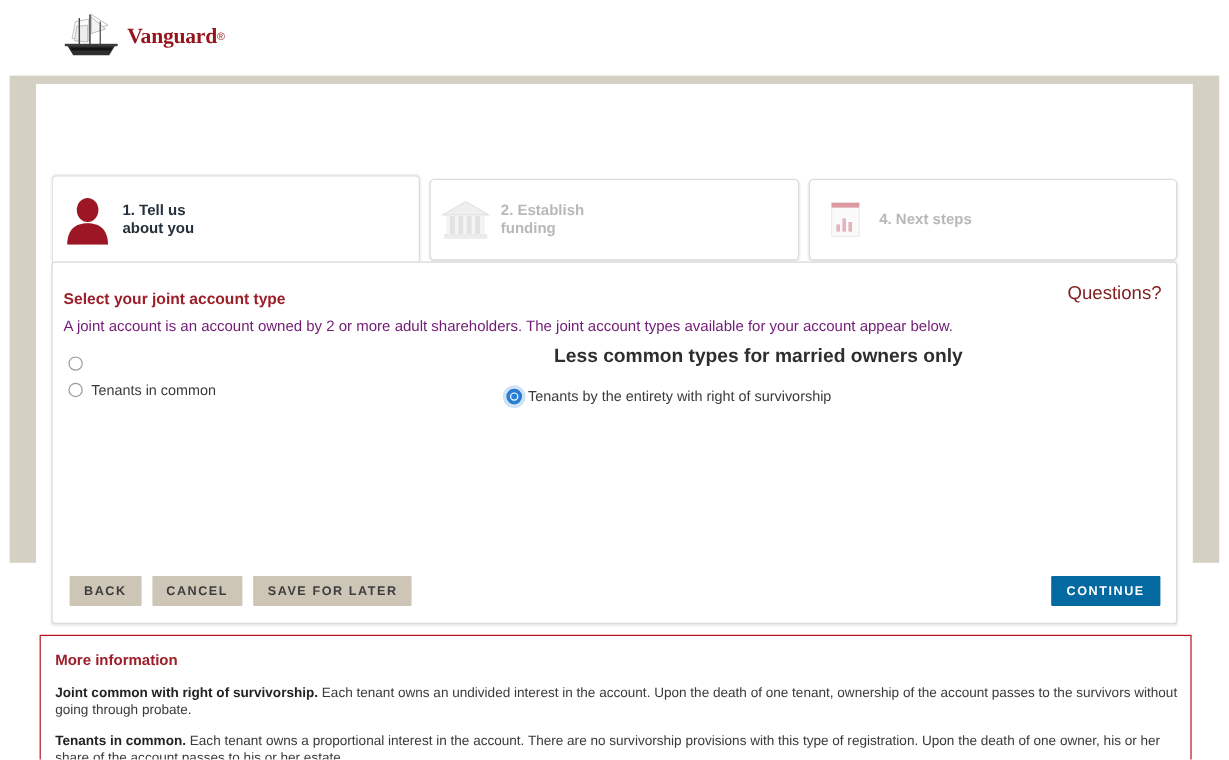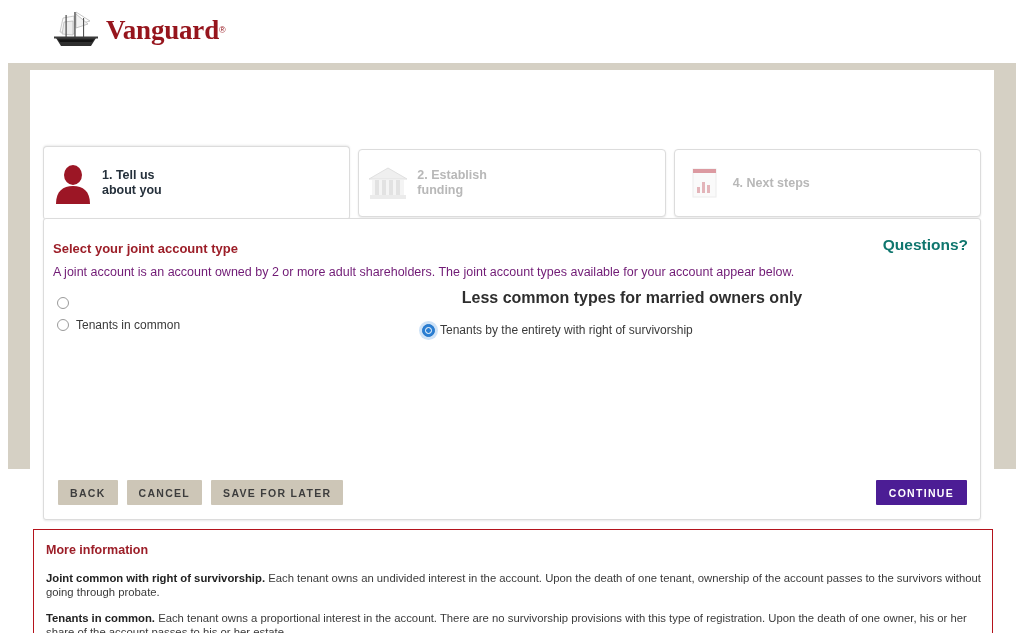--- a/index.html
+++ b/index.html
@@ -19,21 +19,21 @@
     position: relative;
   }
   .logo-wrap {
     position: absolute;
     left: 50px; top: 8px;
     display: flex; align-items: center;
   }
   .ship-icon { width: 52px; height: 44px; display: block; }
   .logo-text {
     font-family: "Liberation Serif", serif;
-    font-size: 27px;
+    font-size: 18px;
     font-weight: bold;
     color: #96151d;
     letter-spacing: -0.2px;
     margin-left: 4px;
   }
   .logo-reg {
     font-size: 9px;
     vertical-align: super;
     color: #96151d;
   }
@@ -110,22 +110,21 @@
     position: absolute;
     left: 9px; top: 22px;
     font-size: 13px;
     font-weight: bold;
     color: #9c1e28;
   }
   .questions-link {
     position: absolute;
     right: 12px; top: 17px;
     font-size: 15.5px;
-    color: #0f766e;
-    font-weight: bold;
+    color: #7f1d1d;
   }
   .intro-text {
     position: absolute;
     left: 9px; top: 46px;
     font-size: 12.5px;
     color: #701a75;
   }
 
   .options-area {
     position: absolute;
@@ -202,21 +201,21 @@
     font-weight: bold;
     letter-spacing: 1.3px;
     padding: 7px 12px 6px;
     font-family: "Liberation Sans", sans-serif;
     cursor: pointer;
     border-radius: 1px;
   }
   .btn-continue {
     position: absolute;
     right: 13px; bottom: 14px;
-    background: #4c1d95;
+    background: #0369a1;
     color: #fff;
     border: none;
     font-size: 10.5px;
     font-weight: bold;
     letter-spacing: 1.3px;
     padding: 7px 13px 6px;
     font-family: "Liberation Sans", sans-serif;
     cursor: pointer;
     border-radius: 1px;
   }

